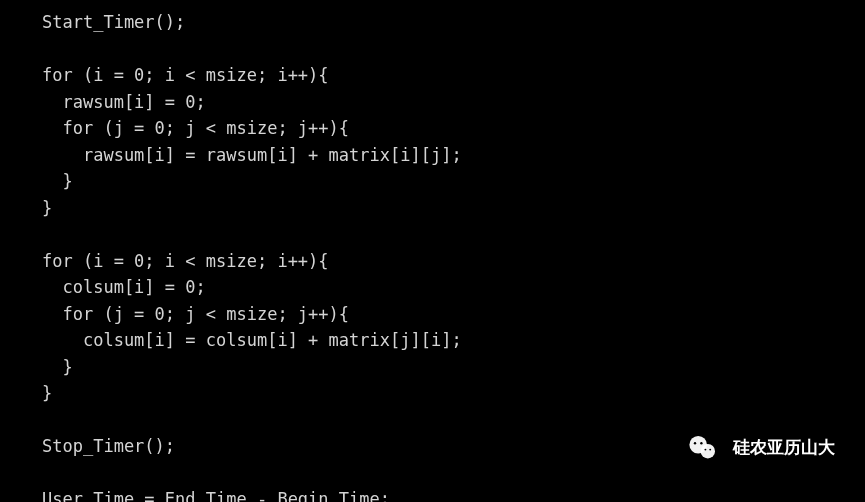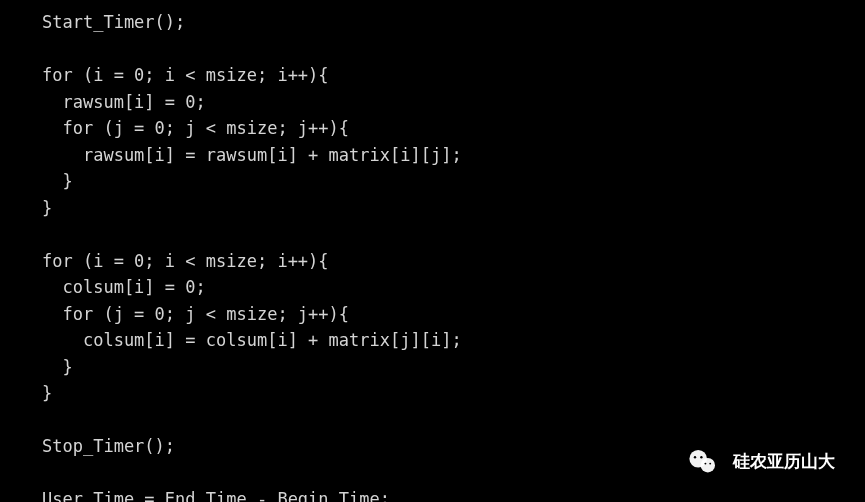--- a/index.html
+++ b/index.html
@@ -18,21 +18,21 @@
       padding: 10px 0 0 42px;
       position: relative;
       overflow: hidden;
     }
     pre {
       font-family: inherit;
       white-space: pre;
     }
     .watermark {
       position: absolute;
-      bottom: 24px;
+      bottom: 38px;
       right: 30px;
       display: flex;
       align-items: center;
       gap: 14px;
     }
     .watermark-icon {
       width: 32px;
       height: 32px;
       position: relative;
     }

